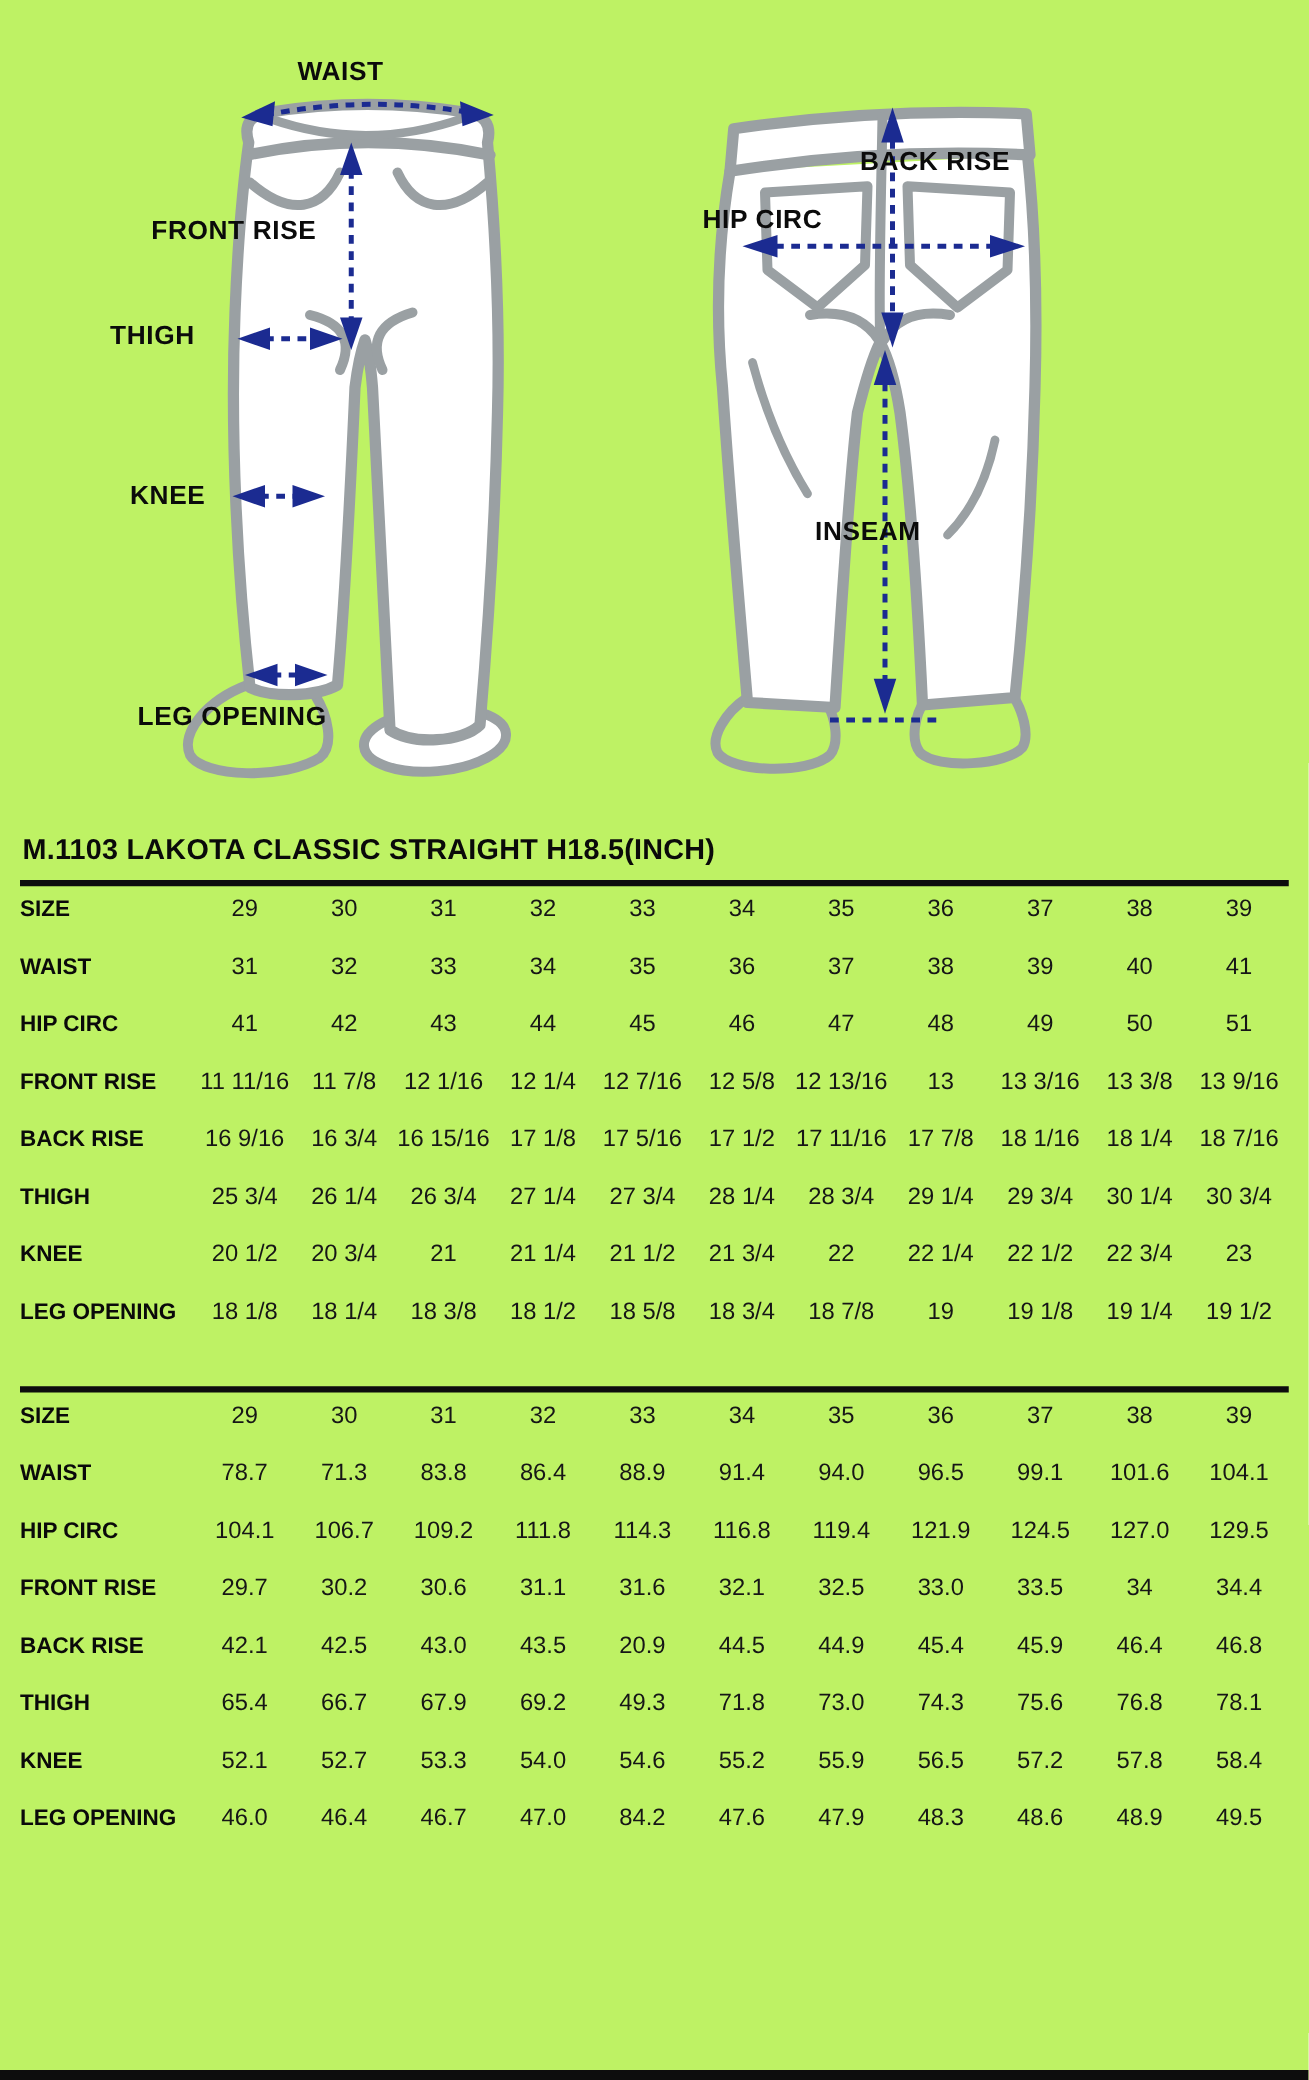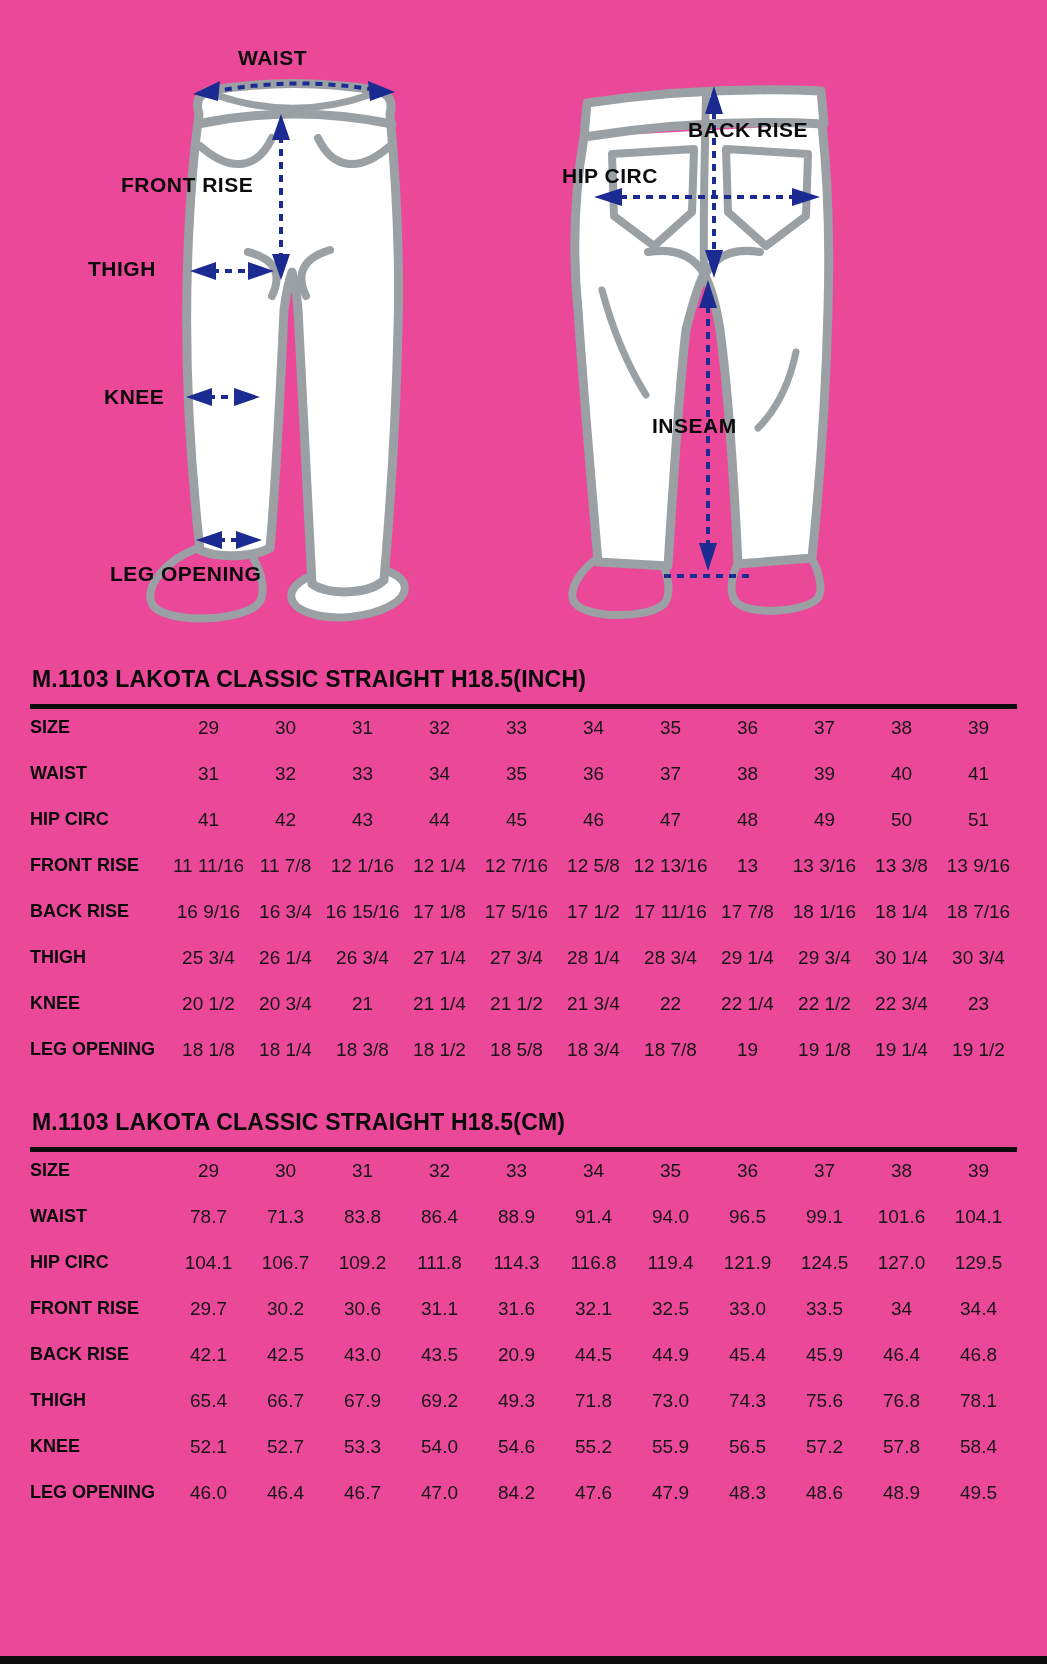--- a/index.html
+++ b/index.html
@@ -1,23 +1,23 @@
 <!DOCTYPE html>
 <html><head>
 <meta charset="utf-8">
 <style>
   html,body{margin:0;padding:0;background:#fff;}
-  .page{position:relative;width:1047px;height:1664px;background:#ec4899;overflow:hidden;
+  .page{position:relative;width:1047px;height:1664px;background:#bef264;overflow:hidden;
         font-family:"Liberation Sans",sans-serif;color:#111;}
   
   .diagram{position:relative;width:1047px;height:652px;}
   .diagram svg{position:absolute;left:0;top:0;}
   .measure-label{position:absolute;font-weight:bold;font-size:21px;letter-spacing:.5px;color:#0b0b0b;white-space:nowrap;}
   
-  .table-section{margin:0 30px;}
+  .table-section{margin:0 16px;}
   .inch-section{margin-top:14px;}
   .cm-section{margin-top:24px;}
   .table-title{font-weight:bold;font-size:23px;letter-spacing:.2px;padding:0 0 11px 2px;color:#0a0a0a;}
   .table-rule{height:5px;background:#0d0d0d;}
   .table-body{padding-top:8px;}
   .trow{display:flex;height:46px;}
   .tlabel{width:140px;flex:0 0 140px;font-weight:bold;font-size:18px;color:#0a0a0a;}
   .tcell{flex:1;text-align:center;font-size:19px;color:#161616;}
   .bottom-bar{position:absolute;left:0;right:0;bottom:0;height:8px;background:#0d0d0d;}
 </style>
@@ -245,21 +245,20 @@
           <div class="tcell">18 7/8</div>
           <div class="tcell">19</div>
           <div class="tcell">19 1/8</div>
           <div class="tcell">19 1/4</div>
           <div class="tcell">19 1/2</div>
         </div>
       </div>
   </div>
 
   <div class="table-section cm-section">
-    <div class="table-title">M.1103 LAKOTA CLASSIC STRAIGHT H18.5(CM)</div>
     <div class="table-rule"></div>
     <div class="table-body">
         <div class="trow">
           <div class="tlabel">SIZE</div>
           <div class="tcell">29</div>
           <div class="tcell">30</div>
           <div class="tcell">31</div>
           <div class="tcell">32</div>
           <div class="tcell">33</div>
           <div class="tcell">34</div>

